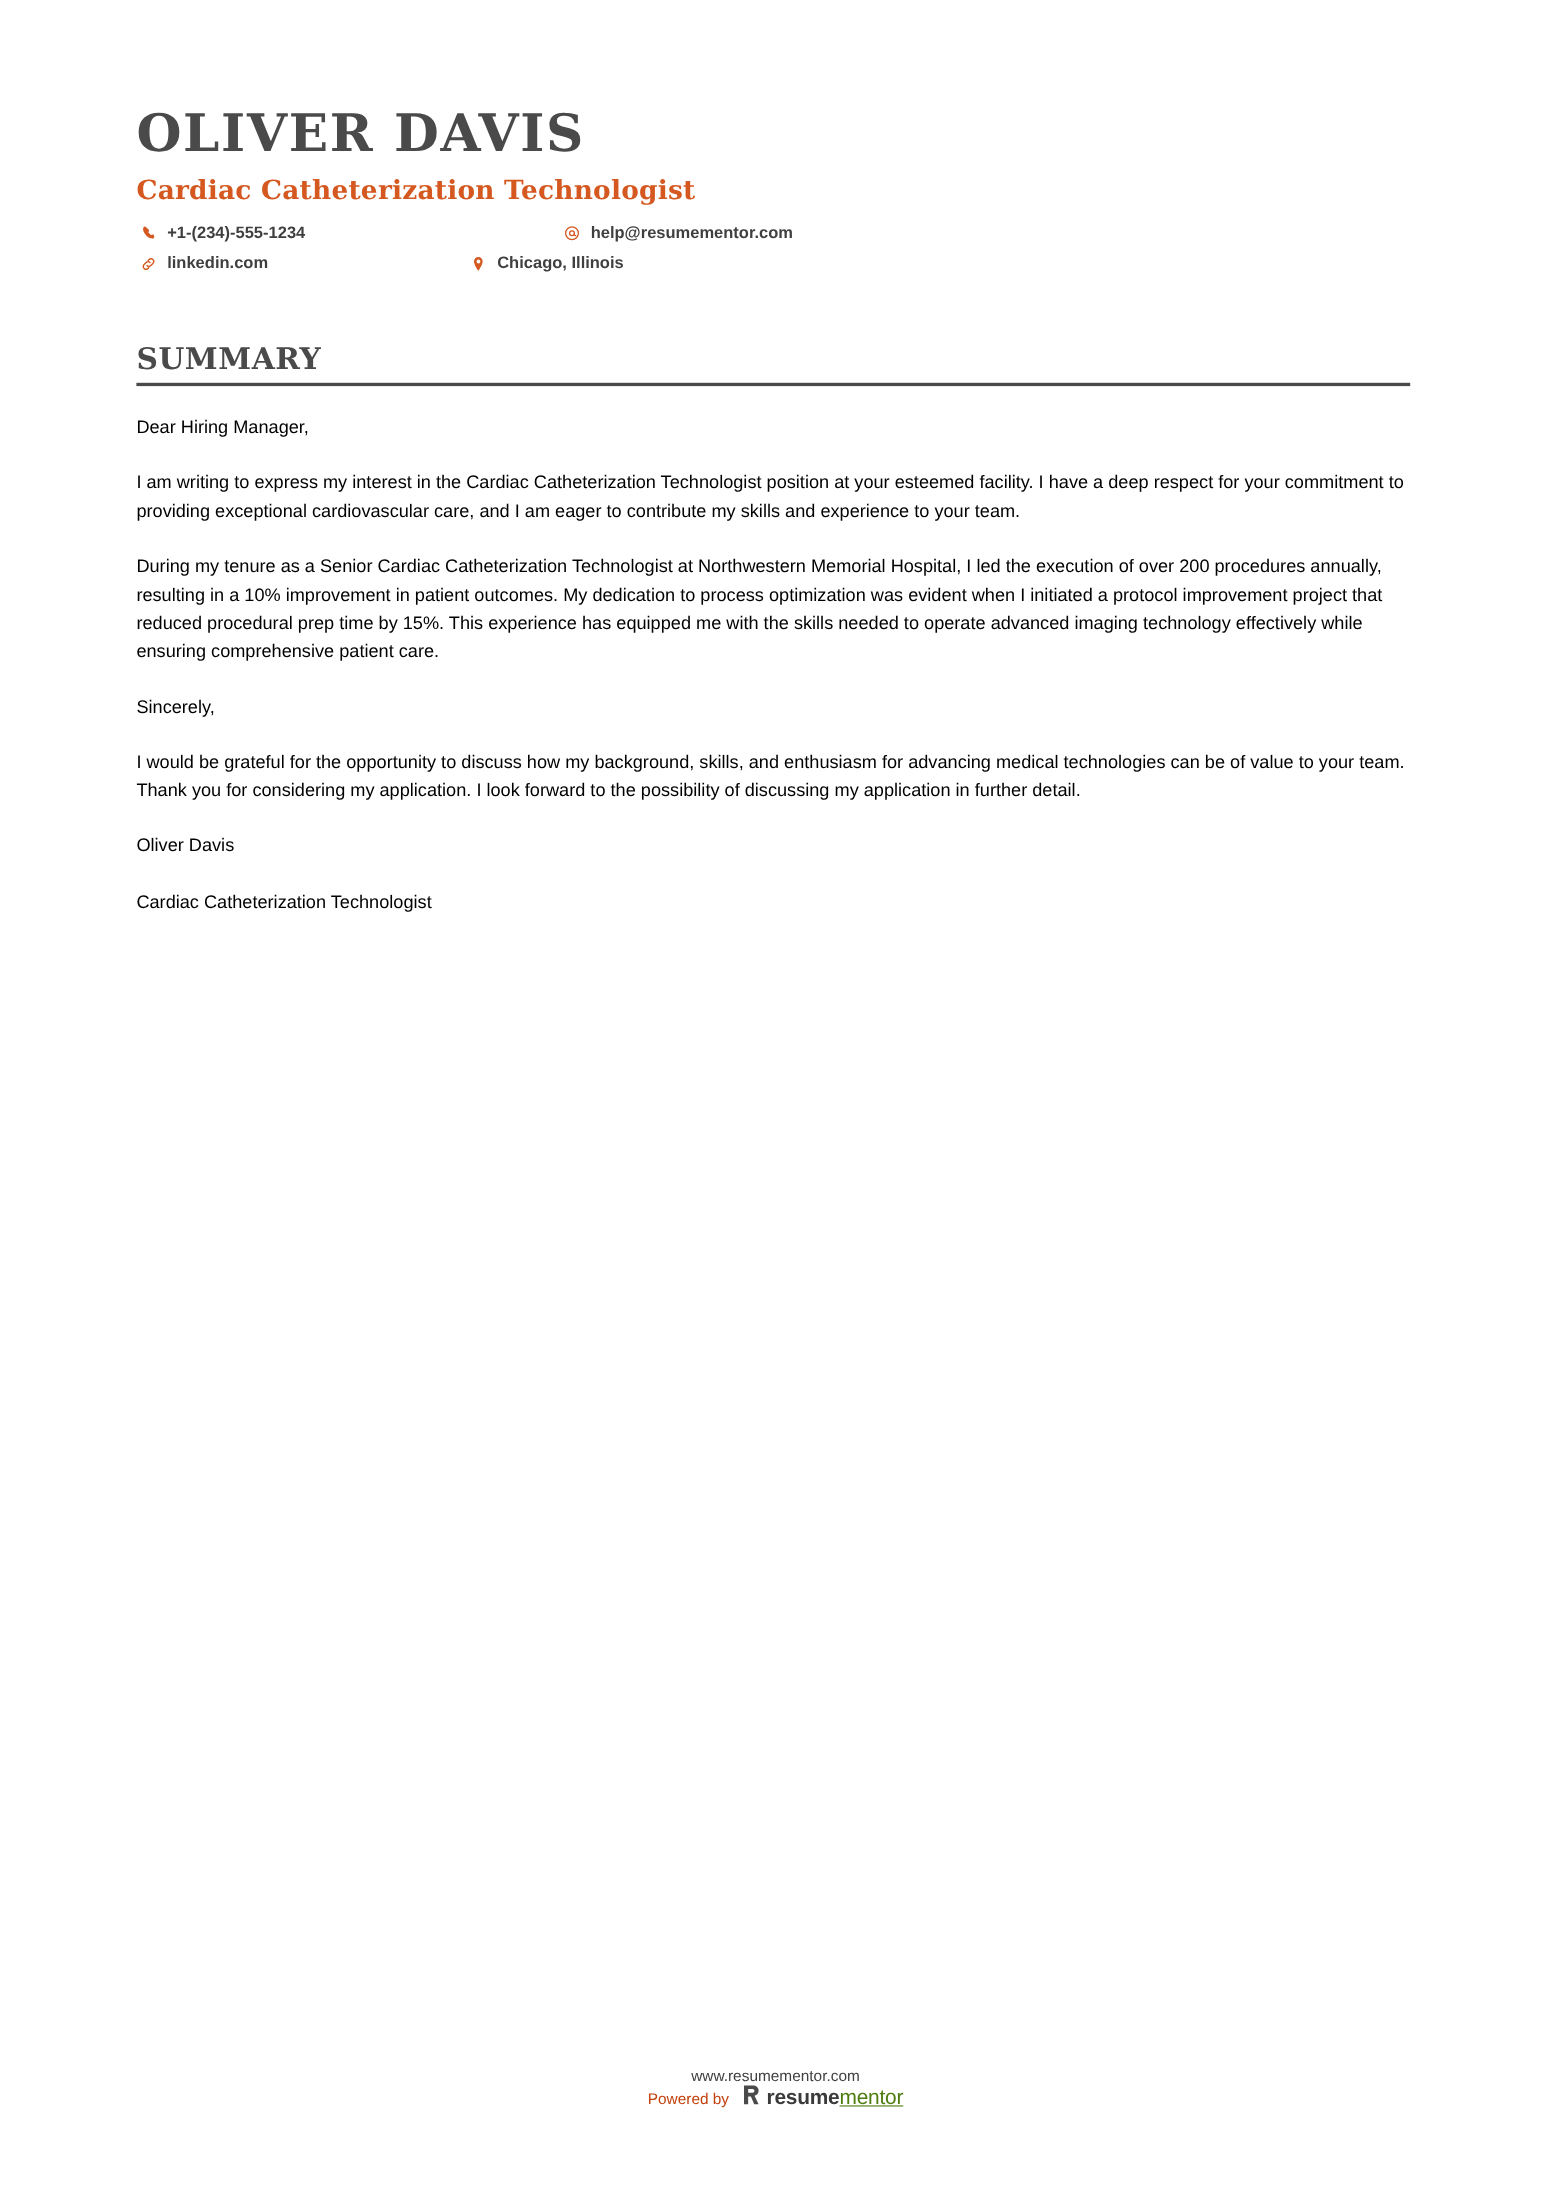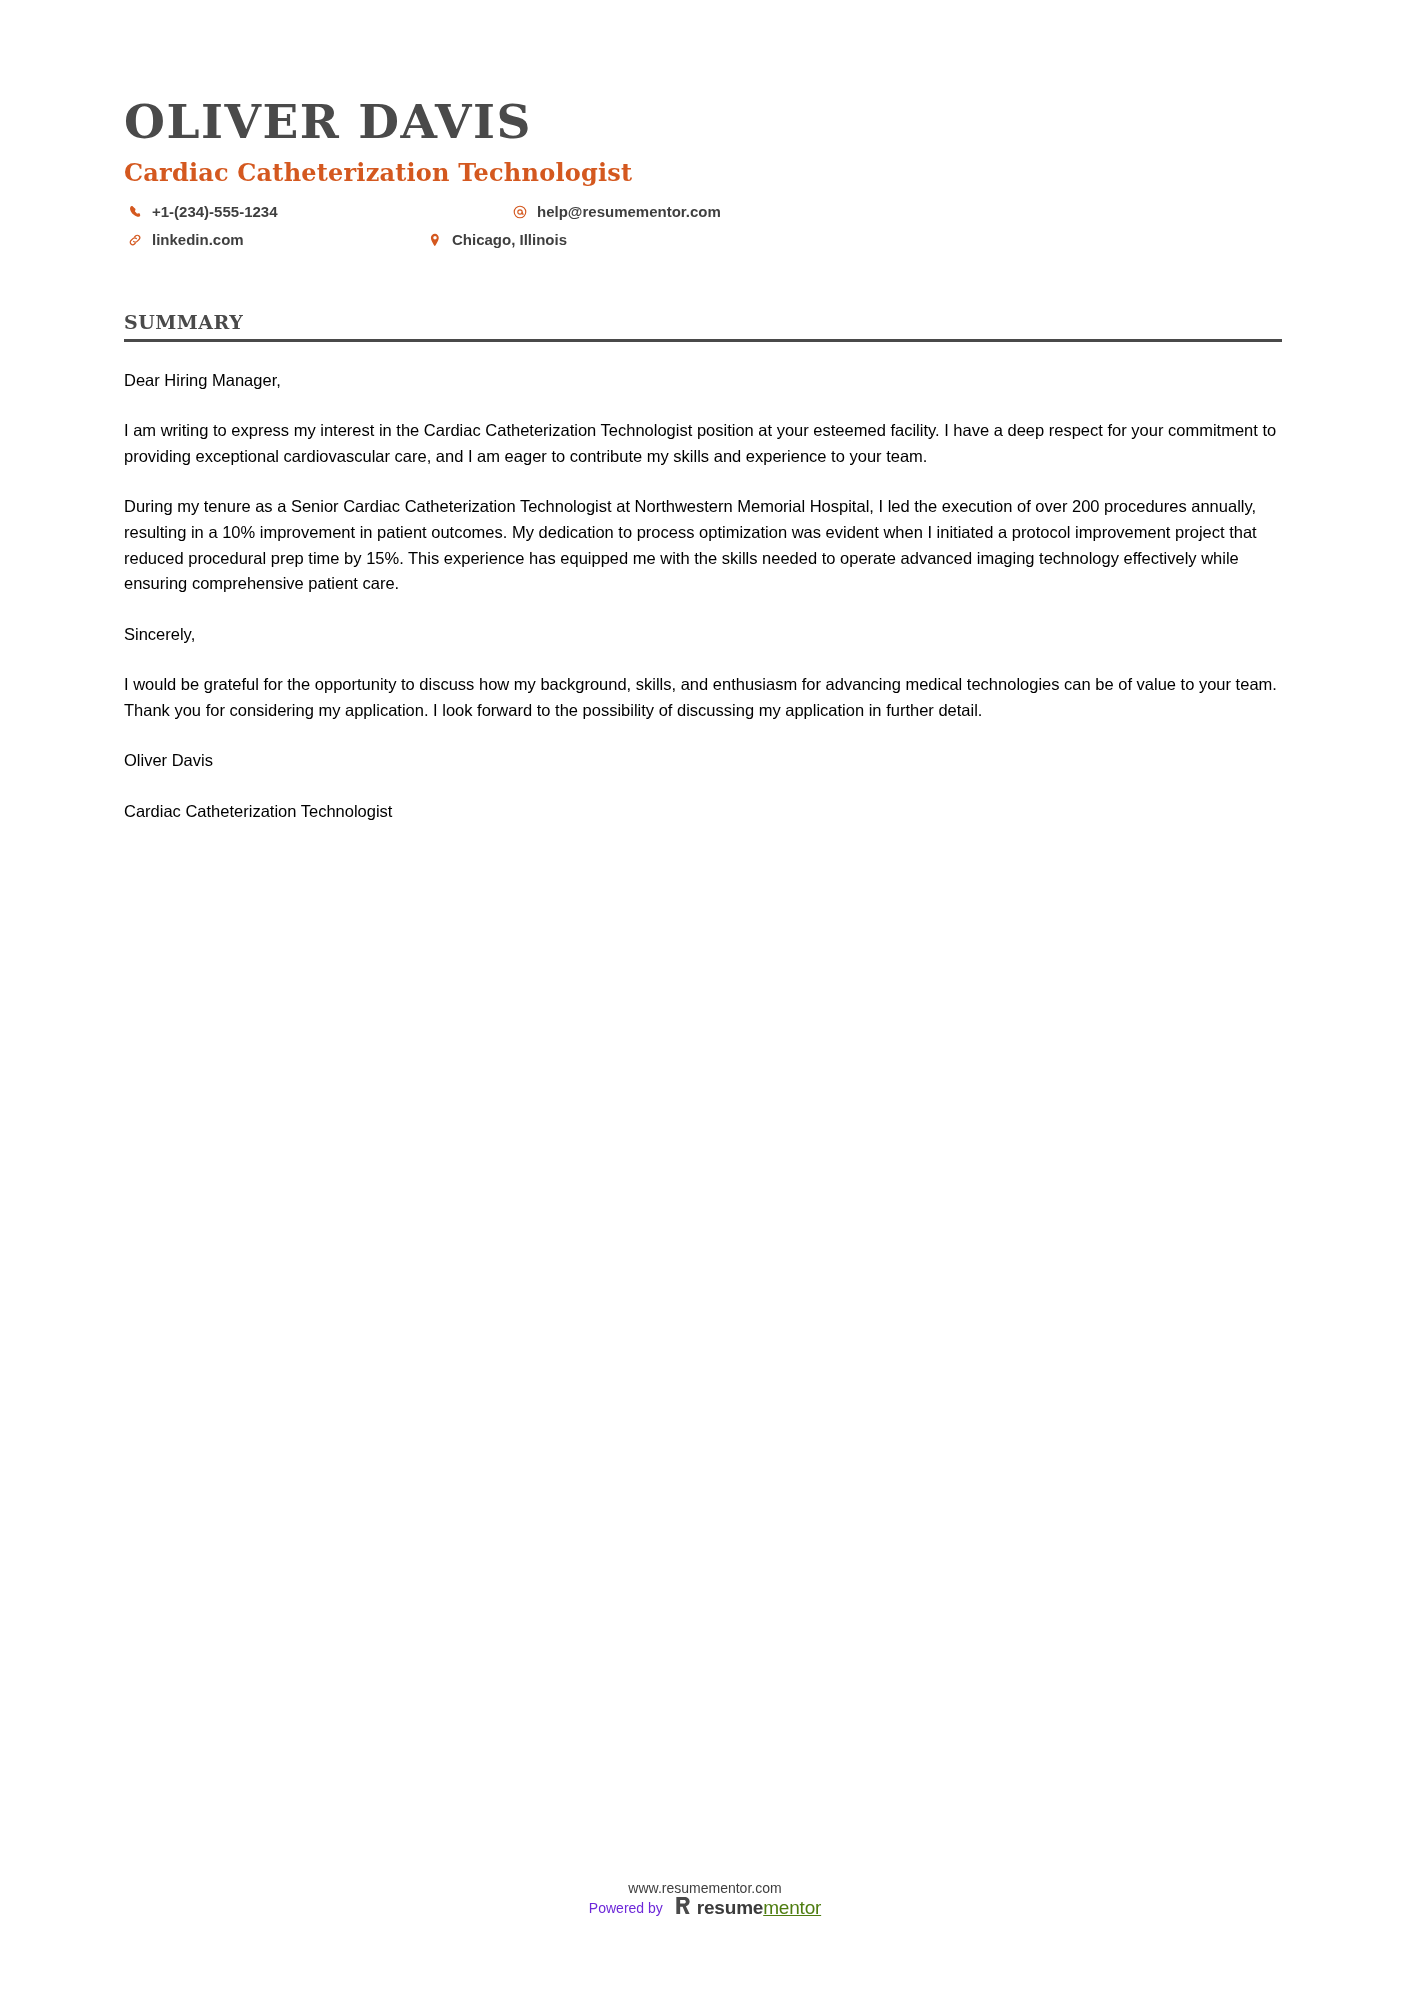--- a/index.html
+++ b/index.html
@@ -75,21 +75,21 @@
     flex: 0 0 auto;
   }
   .contact-item .ico svg { display: block; }
 
   
   .section {
     margin-top: 62px;
   }
   .section-title {
     font-family: "DejaVu Serif", serif;
-    font-size: 19px;
+    font-size: 27px;
     font-weight: bold;
     letter-spacing: 0.5px;
     color: #4a4a4a;
     margin: 0 0 6px 0;
   }
   .section-rule {
     height: 3px;
     background: #4a4a4a;
     width: 100%;
     margin-bottom: 26px;
@@ -120,21 +120,21 @@
     font-size: 14px;
     color: #3f3f3f;
   }
   .footer-right {
     display: flex;
     align-items: center;
     gap: 12px;
   }
   .powered-by {
     font-size: 14px;
-    color: #6d28d9;
+    color: #c2410c;
   }
   .brand {
     display: flex;
     align-items: center;
     font-size: 19px;
     letter-spacing: -0.2px;
   }
   .brand .mark {
     display: inline-block;
     margin-right: 6px;

